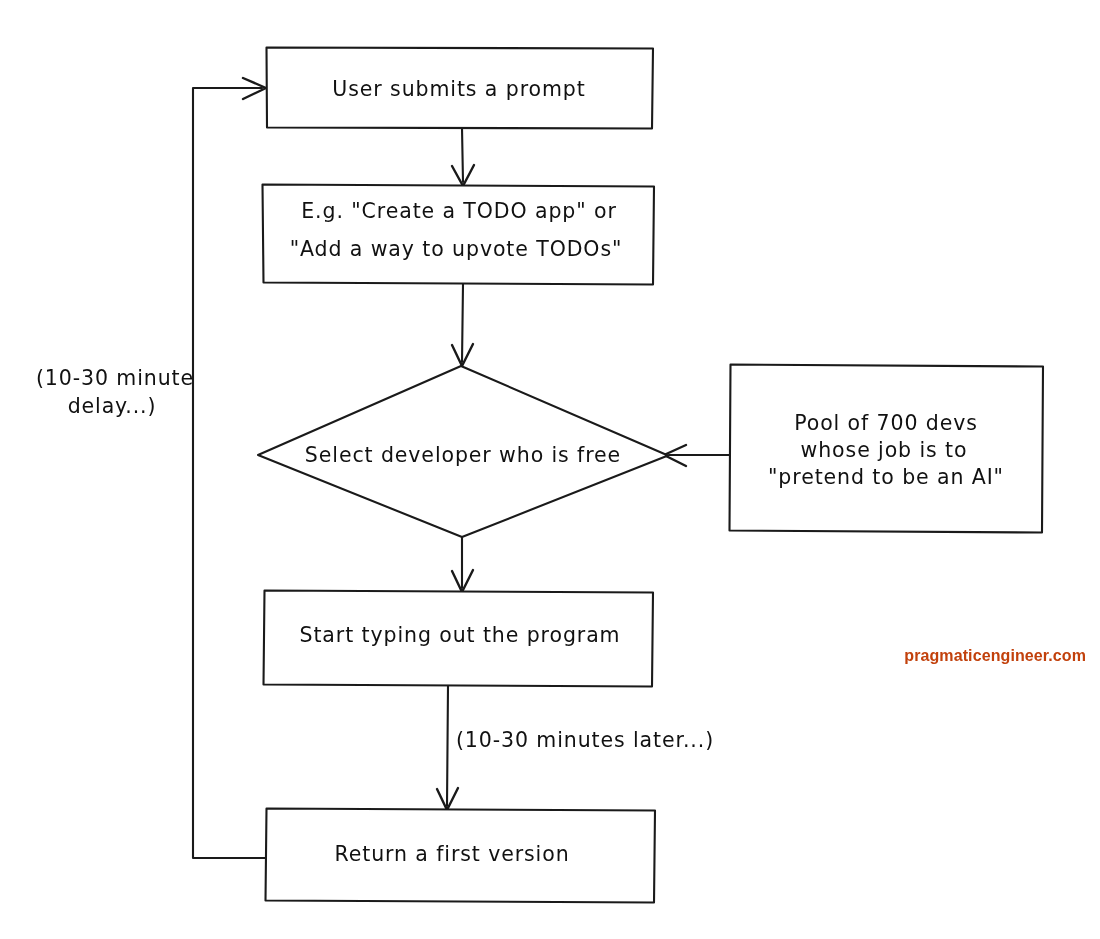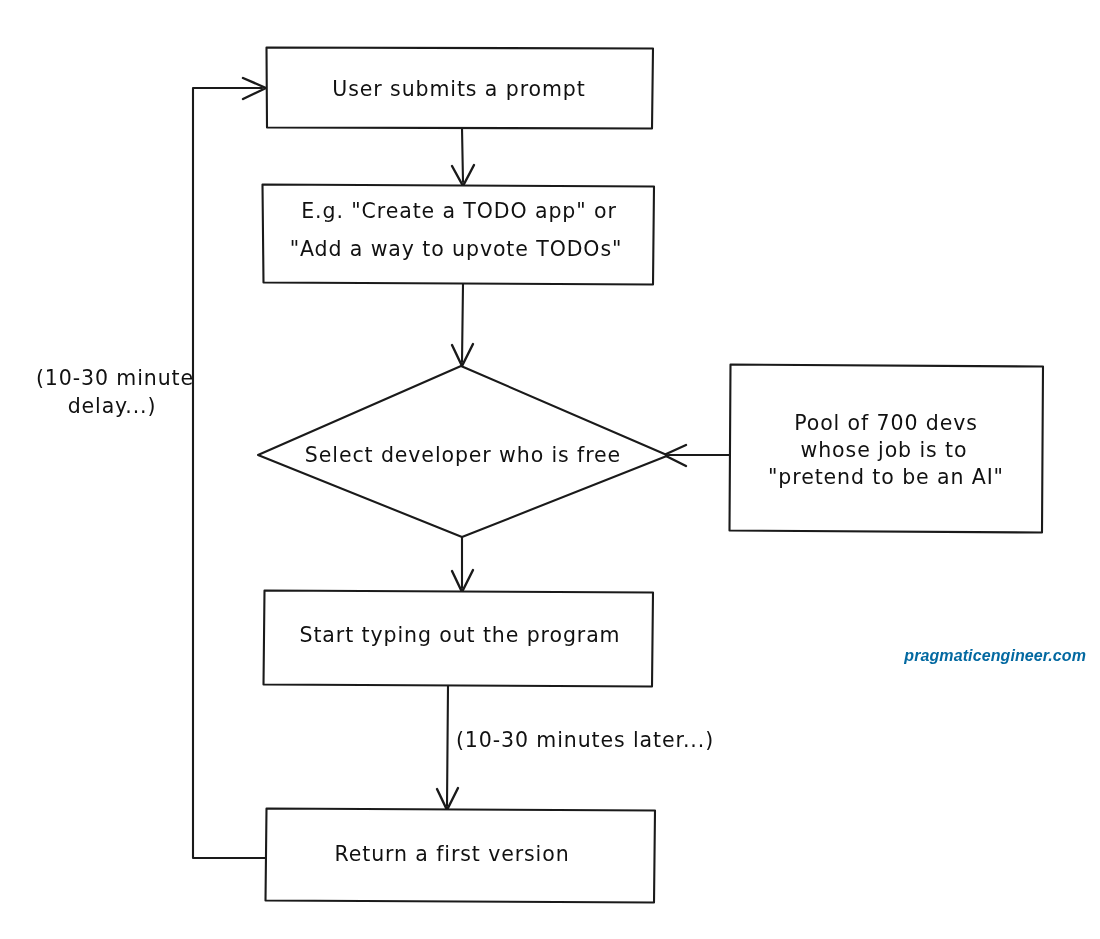--- a/index.html
+++ b/index.html
@@ -59,24 +59,23 @@
   text.edge-text {
     text-anchor: middle;
   }
   .watermark {
     position: absolute;
     right: 14px;
     bottom: 22px;
     font-family: "Liberation Sans", sans-serif;
     font-size: 16px;
     font-weight: 600;
-    color: #0369a1;
+    color: #c2410c;
     letter-spacing: 0.1px;
     white-space: nowrap;
-    font-style: italic;
   }
 </style>
 </head>
 <body>
 
 <div id="diagram-root">
 
   <svg id="flow" viewBox="0 0 1100 939" xmlns="http://www.w3.org/2000/svg">
 
     <g>

